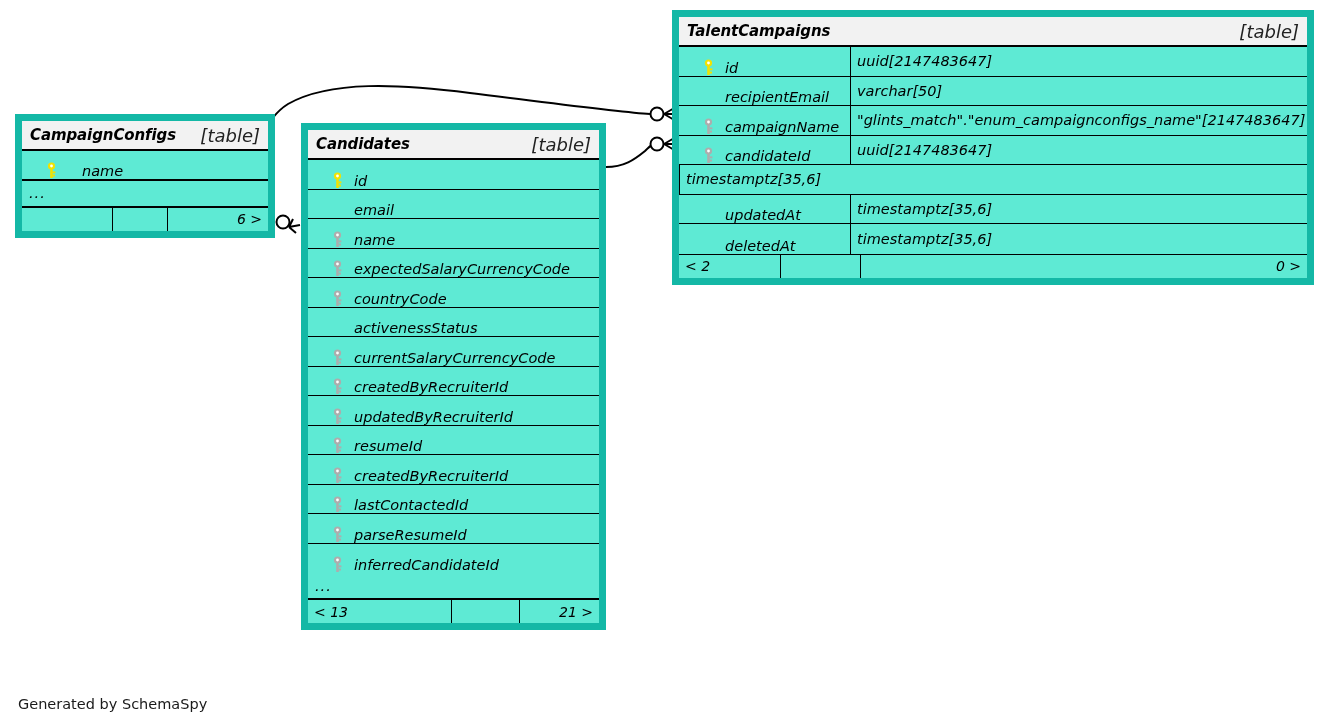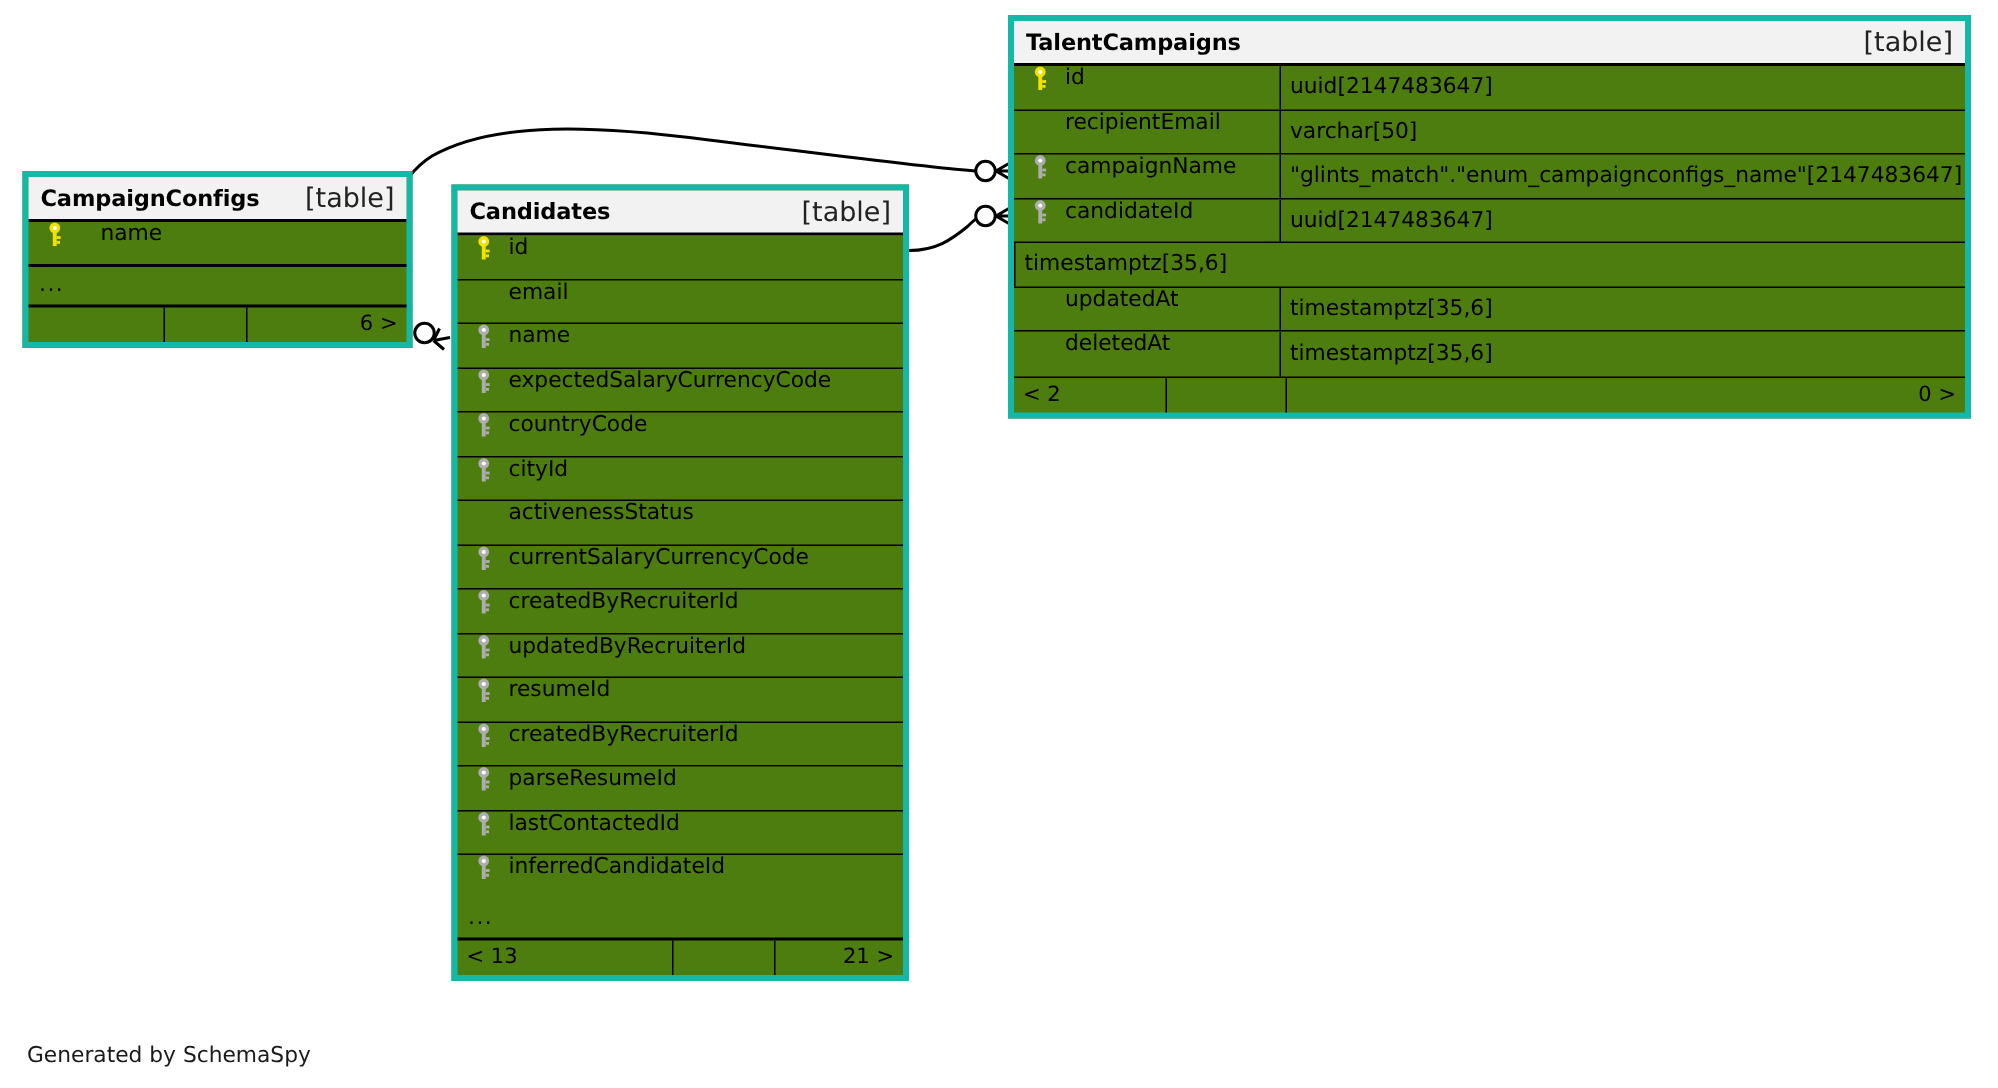--- a/index.html
+++ b/index.html
@@ -22,25 +22,26 @@
     left: 0;
     top: 0;
     width: 1332px;
     height: 725px;
     pointer-events: none;
   }
 
   
   .entity {
     position: absolute;
-    border: 4px solid #14b8a6;
-    background: #4d7c0f;
+    border: 7px solid #14b8a6;
+    background: #5eead4;
     box-sizing: border-box;
     font-size: 14.5px;
     color: #000000;
+    font-style: italic;
   }
 
   .ent-header {
     display: flex;
     align-items: center;
     justify-content: space-between;
     background: #f2f2f2;
     border-bottom: 2px solid #000000;
     box-sizing: border-box;
     padding: 0 8px;
@@ -65,23 +66,23 @@
   }
   .ent-row.thick {
     border-bottom: 2px solid #000000;
   }
   .ent-row:last-child {
     border-bottom: none;
   }
 
   .cell-name {
     display: flex;
-    align-items: flex-start;
-    box-sizing: border-box;
-    padding-left: 12px;
+    align-items: flex-end;
+    box-sizing: border-box;
+    padding-left: 24px;
     flex: 1 1 auto;
     min-width: 0;
     white-space: nowrap;
     overflow: hidden;
   }
   .cell-type {
     display: flex;
     align-items: center;
     box-sizing: border-box;
     padding-left: 6px;
@@ -258,34 +259,20 @@
               <rect x="4.2" y="6.6" width="2.6" height="9.4" fill="#adadad"></rect>
               <rect x="6.8" y="9.4" width="2.6" height="1.9" fill="#adadad"></rect>
               <rect x="6.8" y="12.6" width="2.2" height="1.9" fill="#adadad"></rect>
             </svg>
           </span>
           <span class="fname">countryCode</span>
         </div>
       </div>
       <div class="ent-row">
         <div class="cell-name">
-          <span class="keyslot">
-            <svg width="11" height="17" viewBox="0 0 11 17">
-              <circle cx="5.5" cy="4" r="3.6" fill="#adadad"></circle>
-              <circle cx="5.5" cy="4" r="1.4" fill="#ffffff"></circle>
-              <rect x="4.2" y="6.6" width="2.6" height="9.4" fill="#adadad"></rect>
-              <rect x="6.8" y="9.4" width="2.6" height="1.9" fill="#adadad"></rect>
-              <rect x="6.8" y="12.6" width="2.2" height="1.9" fill="#adadad"></rect>
-            </svg>
-          </span>
-          <span class="fname">cityId</span>
-        </div>
-      </div>
-      <div class="ent-row">
-        <div class="cell-name">
           <span class="keyslot"></span>
           <span class="fname">activenessStatus</span>
         </div>
       </div>
       <div class="ent-row">
         <div class="cell-name">
           <span class="keyslot">
             <svg width="11" height="17" viewBox="0 0 11 17">
               <circle cx="5.5" cy="4" r="3.6" fill="#adadad"></circle>
               <circle cx="5.5" cy="4" r="1.4" fill="#ffffff"></circle>
@@ -357,35 +344,35 @@
         <div class="cell-name">
           <span class="keyslot">
             <svg width="11" height="17" viewBox="0 0 11 17">
               <circle cx="5.5" cy="4" r="3.6" fill="#adadad"></circle>
               <circle cx="5.5" cy="4" r="1.4" fill="#ffffff"></circle>
               <rect x="4.2" y="6.6" width="2.6" height="9.4" fill="#adadad"></rect>
               <rect x="6.8" y="9.4" width="2.6" height="1.9" fill="#adadad"></rect>
               <rect x="6.8" y="12.6" width="2.2" height="1.9" fill="#adadad"></rect>
             </svg>
           </span>
+          <span class="fname">lastContactedId</span>
+        </div>
+      </div>
+      <div class="ent-row">
+        <div class="cell-name">
+          <span class="keyslot">
+            <svg width="11" height="17" viewBox="0 0 11 17">
+              <circle cx="5.5" cy="4" r="3.6" fill="#adadad"></circle>
+              <circle cx="5.5" cy="4" r="1.4" fill="#ffffff"></circle>
+              <rect x="4.2" y="6.6" width="2.6" height="9.4" fill="#adadad"></rect>
+              <rect x="6.8" y="9.4" width="2.6" height="1.9" fill="#adadad"></rect>
+              <rect x="6.8" y="12.6" width="2.2" height="1.9" fill="#adadad"></rect>
+            </svg>
+          </span>
           <span class="fname">parseResumeId</span>
-        </div>
-      </div>
-      <div class="ent-row">
-        <div class="cell-name">
-          <span class="keyslot">
-            <svg width="11" height="17" viewBox="0 0 11 17">
-              <circle cx="5.5" cy="4" r="3.6" fill="#adadad"></circle>
-              <circle cx="5.5" cy="4" r="1.4" fill="#ffffff"></circle>
-              <rect x="4.2" y="6.6" width="2.6" height="9.4" fill="#adadad"></rect>
-              <rect x="6.8" y="9.4" width="2.6" height="1.9" fill="#adadad"></rect>
-              <rect x="6.8" y="12.6" width="2.2" height="1.9" fill="#adadad"></rect>
-            </svg>
-          </span>
-          <span class="fname">lastContactedId</span>
         </div>
       </div>
       <div class="ent-row thick">
         <div class="cell-name">
           <span class="keyslot">
             <svg width="11" height="17" viewBox="0 0 11 17">
               <circle cx="5.5" cy="4" r="3.6" fill="#adadad"></circle>
               <circle cx="5.5" cy="4" r="1.4" fill="#ffffff"></circle>
               <rect x="4.2" y="6.6" width="2.6" height="9.4" fill="#adadad"></rect>
               <rect x="6.8" y="9.4" width="2.6" height="1.9" fill="#adadad"></rect>

